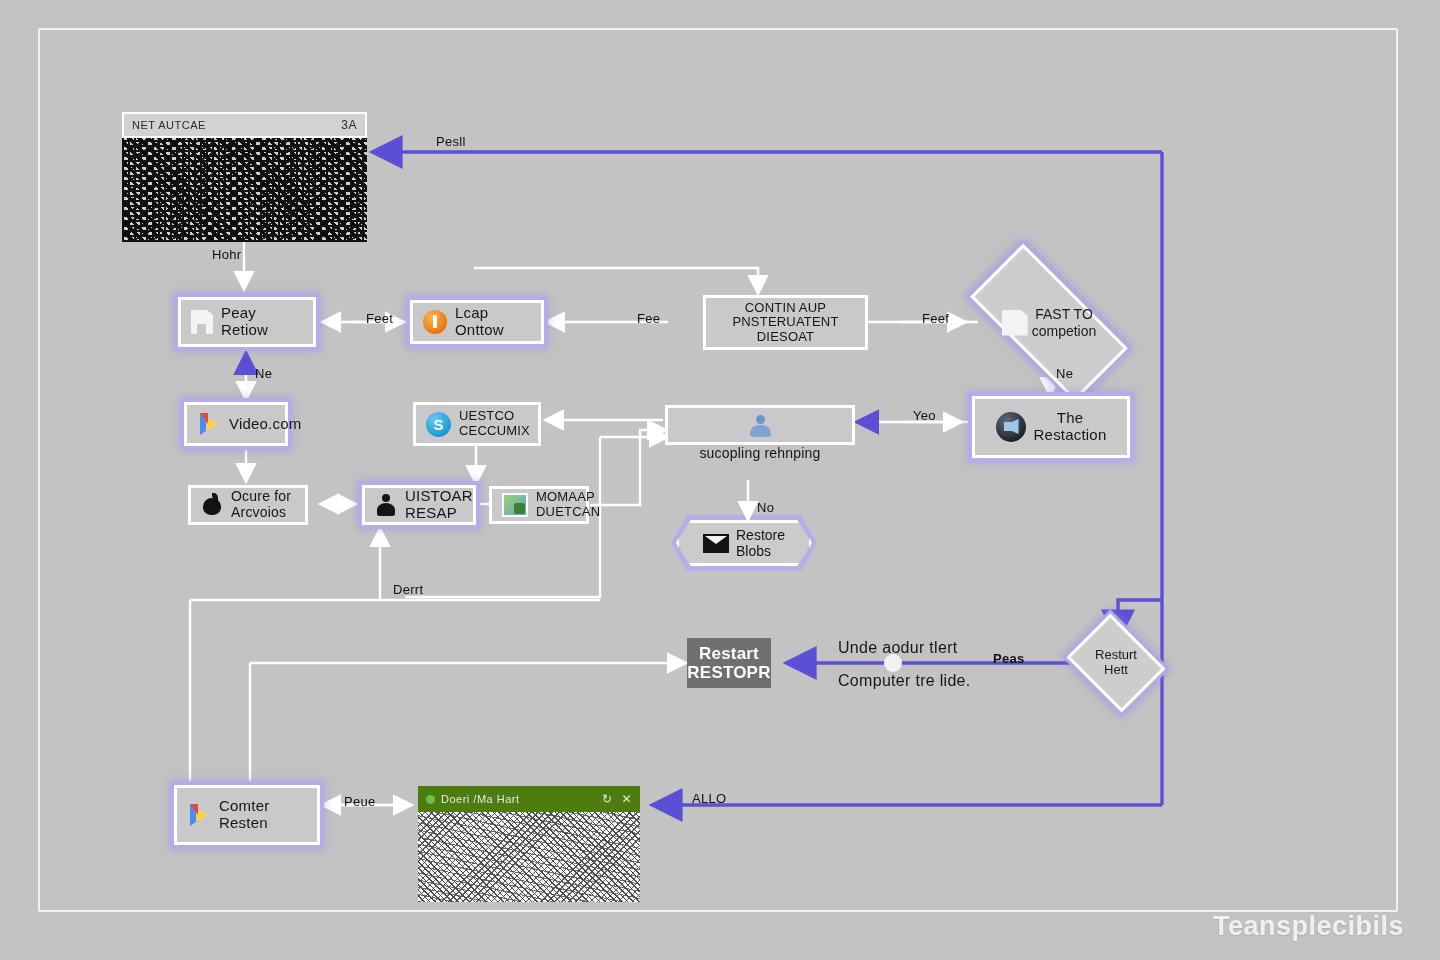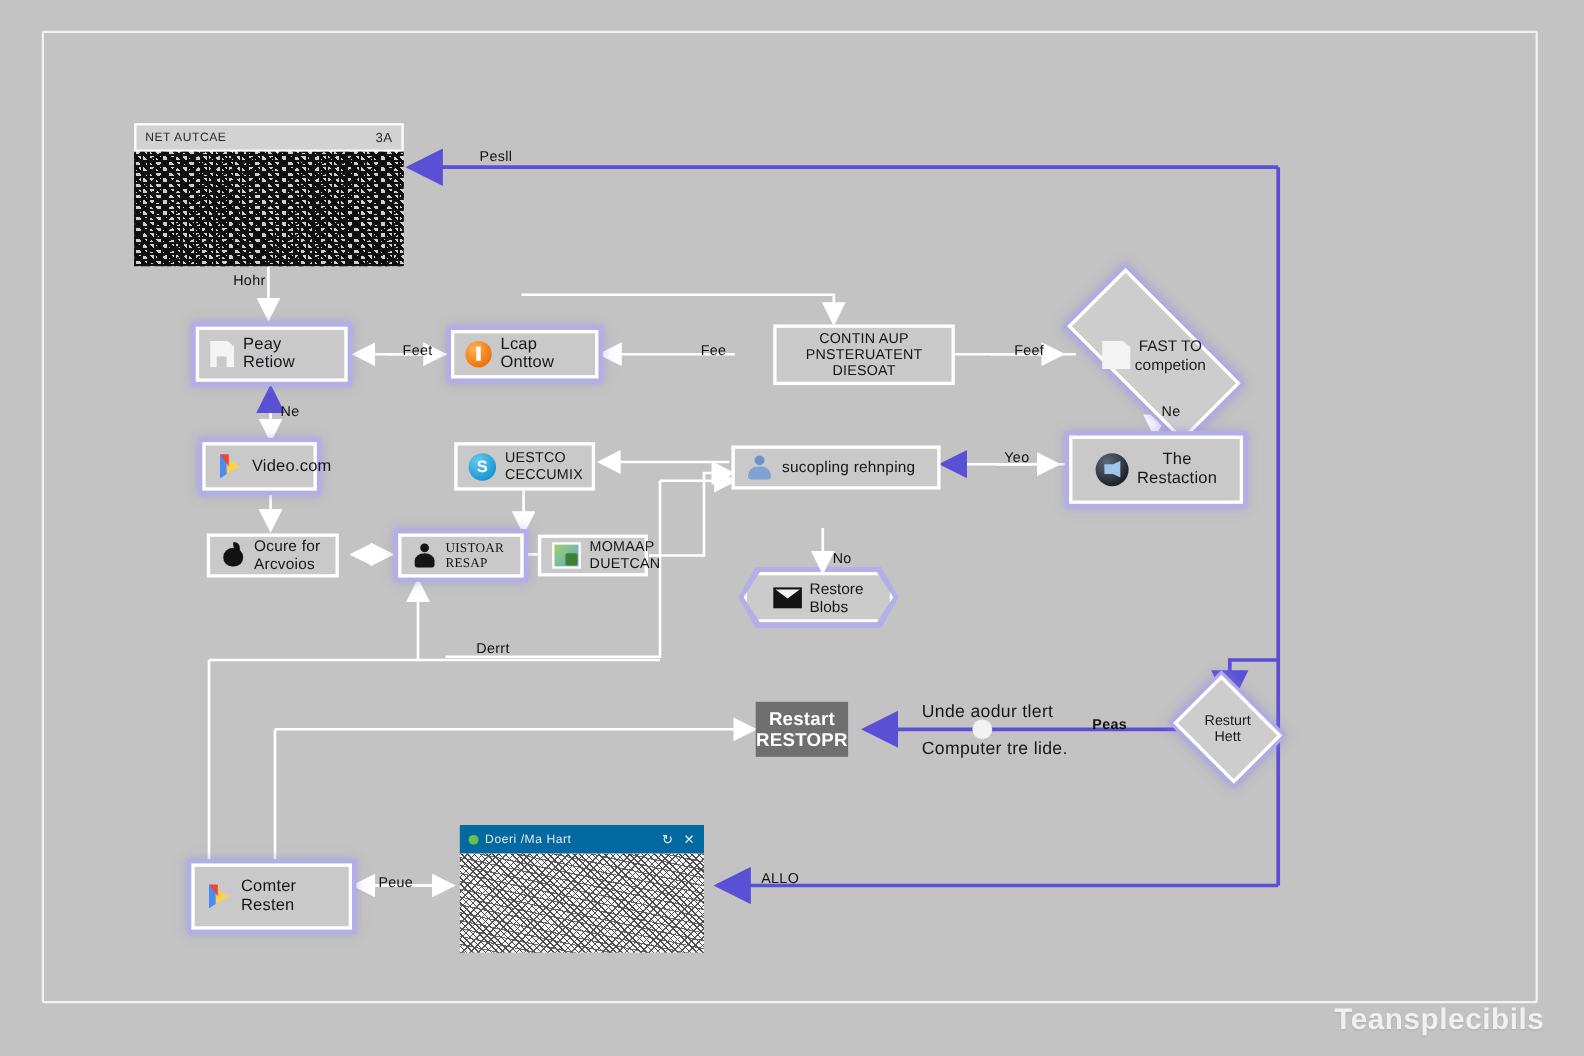--- a/index.html
+++ b/index.html
@@ -127,21 +127,21 @@
   .ico-diamond-doc{width:26px;height:26px;background:#f3f3f3;
      clip-path:polygon(0 0,72% 0,100% 24%,100% 100%,0 100%);}
 
   
   .shot{position:absolute;box-sizing:border-box;}
   .shot .titlebar{
     height:26px;display:flex;align-items:center;box-sizing:border-box;
     padding:0 8px;font-size:11px;letter-spacing:.5px;
   }
   .shot.light .titlebar{background:#d2d2d2;border:2px solid #fff;color:#2a2a2a;}
-  .shot.dark .titlebar{background:#0369a1;color:#e8e8e8;}
+  .shot.dark .titlebar{background:#4d7c0f;color:#e8e8e8;margin-top:36px;}
   .titlebar .t-left{display:flex;align-items:center;gap:6px;flex:1;min-width:0;}
   .titlebar .t-right{display:flex;align-items:center;gap:9px;font-size:12px;}
   .tb-dot{width:9px;height:9px;border-radius:50%;background:#6bbf4e;flex:0 0 auto;}
   .noise-a{background-color:#cfcfcf;
     background-image:
       repeating-linear-gradient(0deg, #111 0 2px, transparent 2px 5px),
       repeating-linear-gradient(90deg, #111 0 2px, transparent 2px 6px),
       repeating-linear-gradient(45deg, #0a0a0a 0 3px, transparent 3px 7px),
       repeating-linear-gradient(-30deg, #1b1b1b 0 2px, transparent 2px 9px);
   }
@@ -311,38 +311,38 @@
       </span>
     <span class="lbl">Video.com</span>
   </div>
 
   <div class="node box-plain" style="left:413px;top:402px;width:128px;height:44px;font-size:13px;">
     <span class="ico ico-skype">S</span>
     <span class="lbl">UESTCO
 CECCUMIX</span>
   </div>
 
-  <div class="node box-plain" style="left:665px;top:405px;width:190px;height:40px;font-size:14px;">
+  <div class="node box-plain" style="left:665px;top:405px;width:190px;height:40px;font-size:14px;flex-direction:column;">
     <span class="ico ico-person"></span>
     <span class="lbl">sucopling rehnping</span>
   </div>
 
   <div class="node box-inner-glow center" style="left:972px;top:396px;width:158px;height:62px;">
     <span class="ico ico-media"></span>
     <span class="lbl">The
 Restaction</span>
   </div>
 
   <div class="node box-plain" style="left:188px;top:485px;width:120px;height:40px;font-size:14px;">
     <span class="ico ico-apple"></span>
     <span class="lbl">Ocure for
 Arcvoios</span>
   </div>
 
-  <div class="node box-inner-glow" style="left:362px;top:485px;width:114px;height:40px;font-size:12px;font-family:Liberation Serif, serif;">
+  <div class="node box-inner-glow" style="left:362px;top:485px;width:114px;height:40px;font-size:15px;">
     <span class="ico ico-user-dark"></span>
     <span class="lbl">UISTOAR
 RESAP</span>
   </div>
 
   <div class="node box-plain" style="left:489px;top:486px;width:100px;height:38px;font-size:13px;">
     <span class="ico ico-photo"></span>
     <span class="lbl">MOMAAP
 DUETCAN</span>
   </div>
@@ -377,21 +377,21 @@
 
   <div class="elabel" style="left:436px;top:134px;">Pesll</div>
   <div class="elabel" style="left:212px;top:247px;">Hohr</div>
   <div class="elabel" style="left:255px;top:366px;">Ne</div>
   <div class="elabel" style="left:366px;top:311px;">Feet</div>
   <div class="elabel" style="left:637px;top:311px;">Fee</div>
   <div class="elabel" style="left:922px;top:311px;">Feef</div>
   <div class="elabel" style="left:1056px;top:366px;">Ne</div>
   <div class="elabel" style="left:913px;top:408px;">Yeo</div>
   <div class="elabel" style="left:757px;top:500px;">No</div>
-  <div class="elabel" style="left:393px;top:582px;margin-left:40px;">Derrt</div>
+  <div class="elabel" style="left:393px;top:582px;">Derrt</div>
   <div class="elabel" style="left:993px;top:651px;font-weight:bold;">Peas</div>
   <div class="elabel big" style="left:838px;top:639px;">Unde aodur tlert</div>
   <div class="elabel big" style="left:838px;top:672px;">Computer tre lide.</div>
   <div class="elabel" style="left:344px;top:794px;">Peue</div>
   <div class="elabel" style="left:692px;top:791px;">ALLO</div>
 
   <div class="watermark">Teansplecibils</div>
 
 </div>
 

